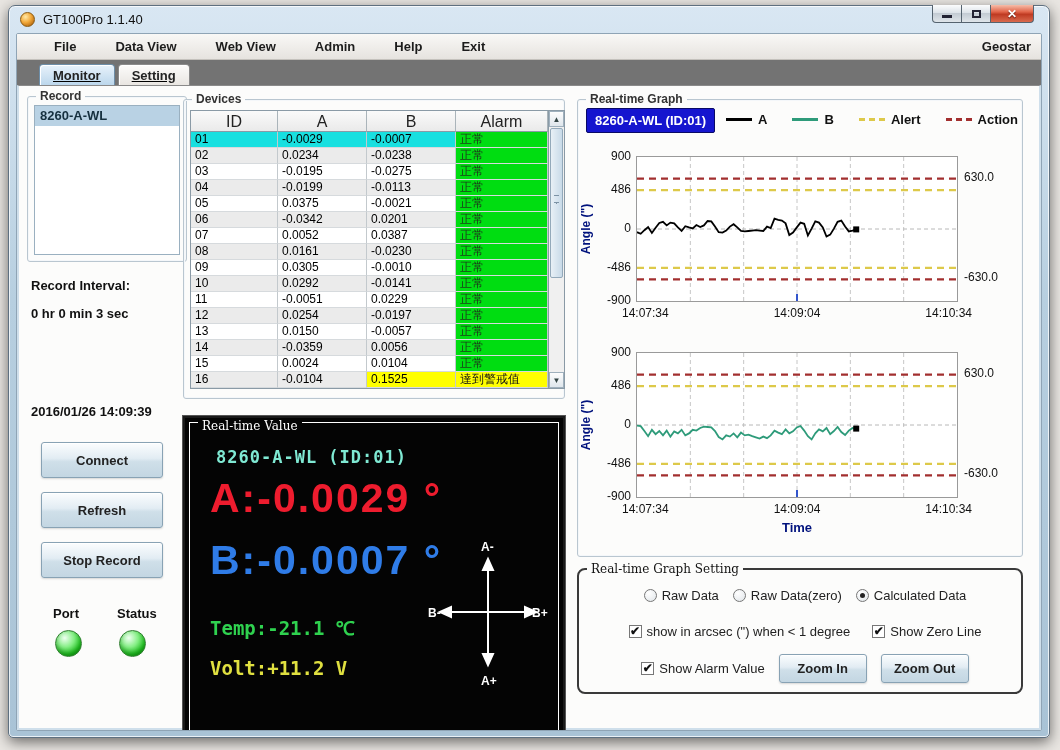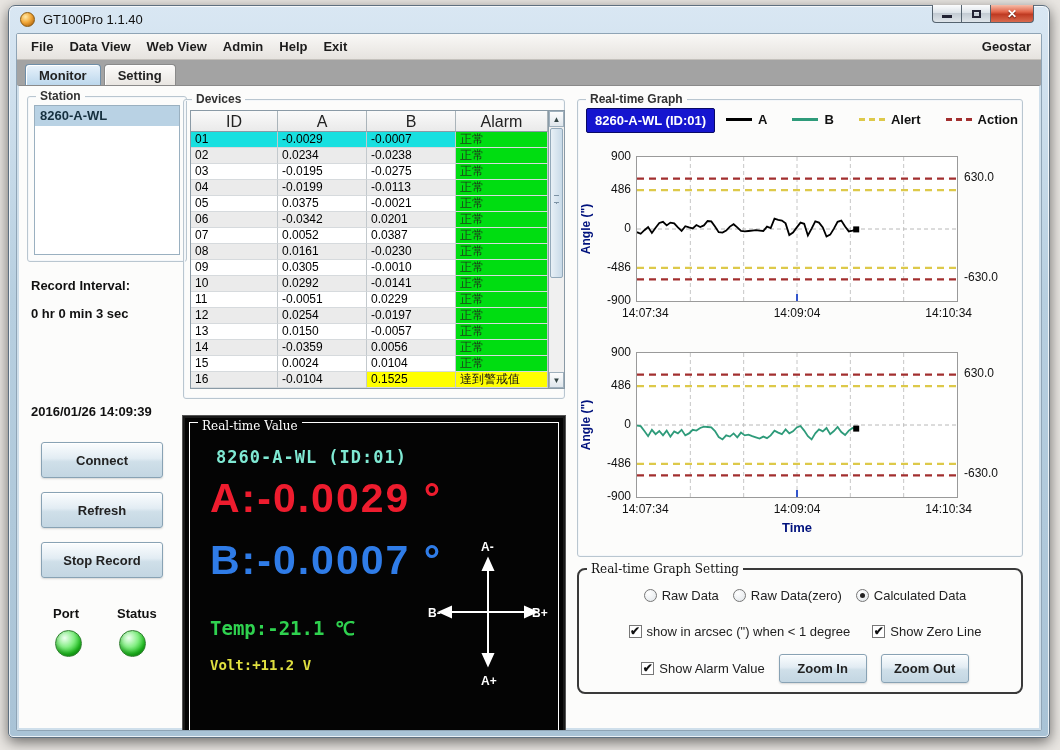--- a/index.html
+++ b/index.html
@@ -25,25 +25,25 @@
   .glyph-min { width:10px; height:3px; background:#223; margin-top:6px; }
   .glyph-max { width:9px; height:8px; border:2px solid #223; }
   .glyph-close { color:#fff; font-size:12px; font-weight:bold; text-shadow:0 1px 1px #5a1005; }
 
   .appbody { height:698px; background:#f4f2ef; border-radius:2px;
     border:1px solid #8fa4b5; display:flex; flex-direction:column; overflow:hidden; }
 
   
   .menubar { height:26px; background:linear-gradient(#f9f8f6,#e6e3df); border-bottom:1px solid #c4c1bc;
     display:flex; align-items:center; padding:0 6px; font-size:13px; font-weight:600; color:#1c1c1c; }
-  .menu-item { padding:4px 8px; cursor:default; }
+  .menu-item { padding:4px 8px; cursor:default;margin-left:23px; }
   .brand { margin-left:auto; padding-right:4px; font-weight:600; }
 
   
-  .tabstrip { height:25px; background:#a3a3a3; display:flex; align-items:flex-end; padding-left:8px; }
+  .tabstrip { height:25px; background:#737373; display:flex; align-items:flex-end; padding-left:22px;text-decoration:underline; }
   .tab { font-size:13px; font-weight:bold; color:#222; padding:3px 13px 2px 13px; margin-right:3px;
     border:1px solid #8a8a8a; border-bottom:none; border-radius:4px 4px 0 0; position:relative;
     background:linear-gradient(#fcfbfa,#e9e6e2); box-shadow:inset 1px 1px 0 #fff; }
   .tab.active { background:linear-gradient(#e8f2fb,#bcd7ec); border-color:#6e8ea8; z-index:2; }
 
   .tabcontent { flex:1; position:relative; background:#fcfcfb;
     border:2px solid #cfdfeb; border-top:1px solid #8a8a8a; }
 
   
   .groupbox { position:absolute; border:1px solid #b9c6d0; border-radius:3px;
@@ -93,21 +93,21 @@
   
   .rtv { position:absolute; background:#040404; border:2px solid #1a1a1a; box-shadow:0 0 0 1px #555; }
   .rtv-inner { position:absolute; inset:4px; border:1px solid #fff; }
   .rtv-title { position:absolute; top:-4px; left:8px; background:#040404; padding:0 4px;
     color:#fff; font-family:"DejaVu Serif", serif; font-size:12px; }
   .rtv-dev  { position:absolute; left:26px; top:24px; font-family:"DejaVu Sans Mono", monospace;
     font-weight:bold; font-size:17px; letter-spacing:1px; }
   .rtv-a { position:absolute; left:20px; top:52px; font-size:41px; font-weight:bold; letter-spacing:2px; }
   .rtv-b { position:absolute; left:20px; top:114px; font-size:41px; font-weight:bold; letter-spacing:2px; }
   .rtv-temp { position:absolute; left:20px; top:192px; font-family:"DejaVu Sans Mono", monospace; font-weight:bold; font-size:19px; }
-  .rtv-volt { position:absolute; left:20px; top:234px; font-family:"DejaVu Sans Mono", monospace; font-weight:bold; font-size:14px; }
+  .rtv-volt { position:absolute; left:20px; top:234px; font-family:"DejaVu Sans Mono", monospace; font-weight:bold; font-size:19px; }
   .compass { position:absolute; right:10px; top:116px; }
 
   
   .badge { position:absolute; left:8px; top:8px; min-width:128px; text-align:left;
     background:#1515cf; color:#fff; font-size:13px; font-weight:bold; padding:4px 8px;
     border:1px solid #090966; border-radius:2px; }
   .legend { position:absolute; left:148px; top:12px; right:4px; display:flex; align-items:center;
     justify-content:space-between; }
   .leg-item { display:flex; align-items:center; }
   .leg-line { width:26px; margin-right:6px; }
@@ -165,21 +165,21 @@
     </div>
 
     <div class="tabstrip" id="tabstrip">
         <div class="tab active">Monitor</div>
         <div class="tab">Setting</div>
       </div>
 
     <div class="tabcontent">
 
       <div class="groupbox" style="left:8px; top:10px; width:160px; height:166px;">
-        <div class="gb-title">Station</div>
+        <div class="gb-title">Record</div>
         <div class="station-list" id="station-list">
             <div class="station-item selected">8260-A-WL</div>
           </div>
       </div>
 
       <div class="lbl" style="left:12px; top:192px;">Record Interval:</div>
       <div class="lbl" style="left:12px; top:220px;">0 hr 0 min 3 sec</div>
       <div class="lbl" style="left:12px; top:318px;">2016/01/26 14:09:39</div>
 
       <div class="sbtn" style="left:22px; top:356px;">Connect</div>

